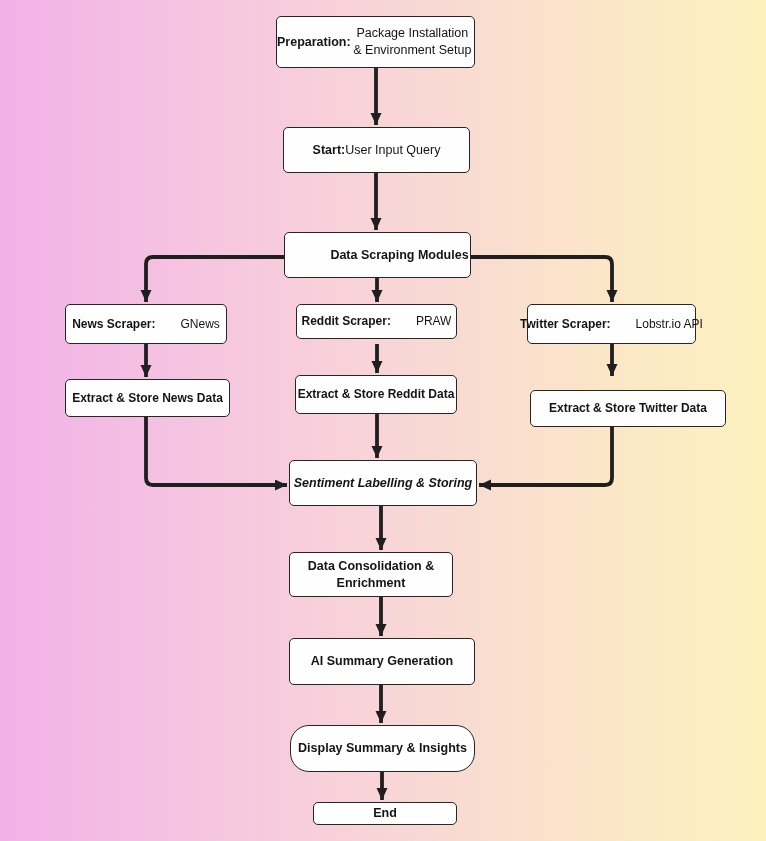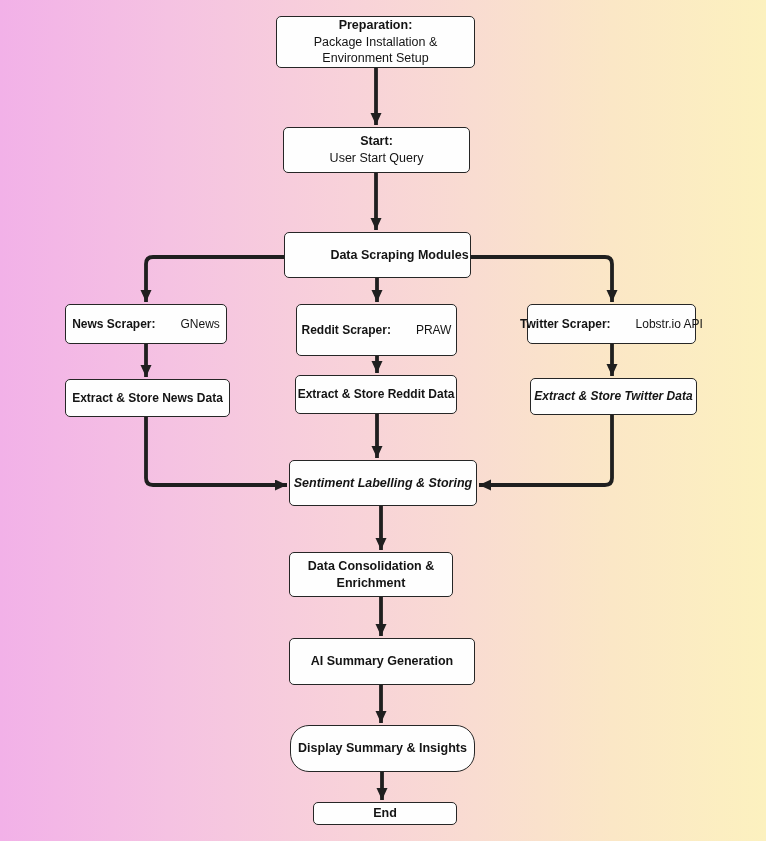--- a/index.html
+++ b/index.html
@@ -33,37 +33,37 @@
     text-align: center;
     color: #141414;
     font-size: 12.5px;
     line-height: 1.35;
     white-space: nowrap;
   }
   .node .b { font-weight: bold; }
   .node .r { margin-left: 5px; font-weight: normal; }
   .node .r:empty { display: none; margin: 0; }
 
-  .node.stacked { flex-direction: column; white-space: normal; }
+  .node.stacked { flex-direction: row; white-space: normal; }
   .node.stacked .b { display: block; }
   .node.stacked .r { display: block; margin-left: 0; }
 
   .node.wraps { white-space: normal; }
   .node.small { font-size: 12px; gap: 20px; }
 
   
   .n-preparation     { left: 276px; top:  16px; width: 199px; height: 52px; }
   .n-start           { left: 283px; top: 127px; width: 187px; height: 46px; }
   .n-scraping        { left: 284px; top: 232px; width: 187px; height: 46px; padding-left: 44px; }
   .n-news            { left:  65px; top: 304px; width: 162px; height: 40px; }
-  .n-reddit          { left: 296px; top: 304px; width: 161px; height: 52px; }
+  .n-reddit          { left: 296px; top: 304px; width: 161px; height: 35px; }
   .n-twitter         { left: 527px; top: 304px; width: 169px; height: 40px; }
   .n-extract-news    { left:  65px; top: 379px; width: 165px; height: 38px; }
   .n-extract-reddit  { left: 295px; top: 375px; width: 162px; height: 39px; }
-  .n-extract-twitter { left: 530px; top: 378px; width: 167px; height: 37px; font-style: italic; }
+  .n-extract-twitter { left: 530px; top: 390px; width: 196px; height: 37px; }
   .n-sentiment       { left: 289px; top: 460px; width: 188px; height: 46px; font-style: italic; }
   .n-consolidation   { left: 289px; top: 552px; width: 164px; height: 45px; }
   .n-ai              { left: 289px; top: 638px; width: 186px; height: 47px; }
   .n-display         { left: 290px; top: 725px; width: 185px; height: 47px; border-radius: 19px; }
   .n-end             { left: 313px; top: 802px; width: 144px; height: 23px; }
 </style>
 </head>
 <body>
 
 <div class="canvas">
@@ -93,21 +93,21 @@
     </g>
   </svg>
 
   <div class="node stacked n-preparation">
     <span class="b">Preparation:</span>
     <span class="r">Package Installation &amp; Environment Setup</span>
   </div>
 
   <div class="node stacked n-start">
     <span class="b">Start:</span>
-    <span class="r">User Start Query</span>
+    <span class="r">User Input Query</span>
   </div>
 
   <div class="node n-scraping">
     <span class="b">Data Scraping Modules</span>
 
   </div>
 
   <div class="node small n-news">
     <span class="b">News Scraper:</span>
     <span class="r">GNews</span>

